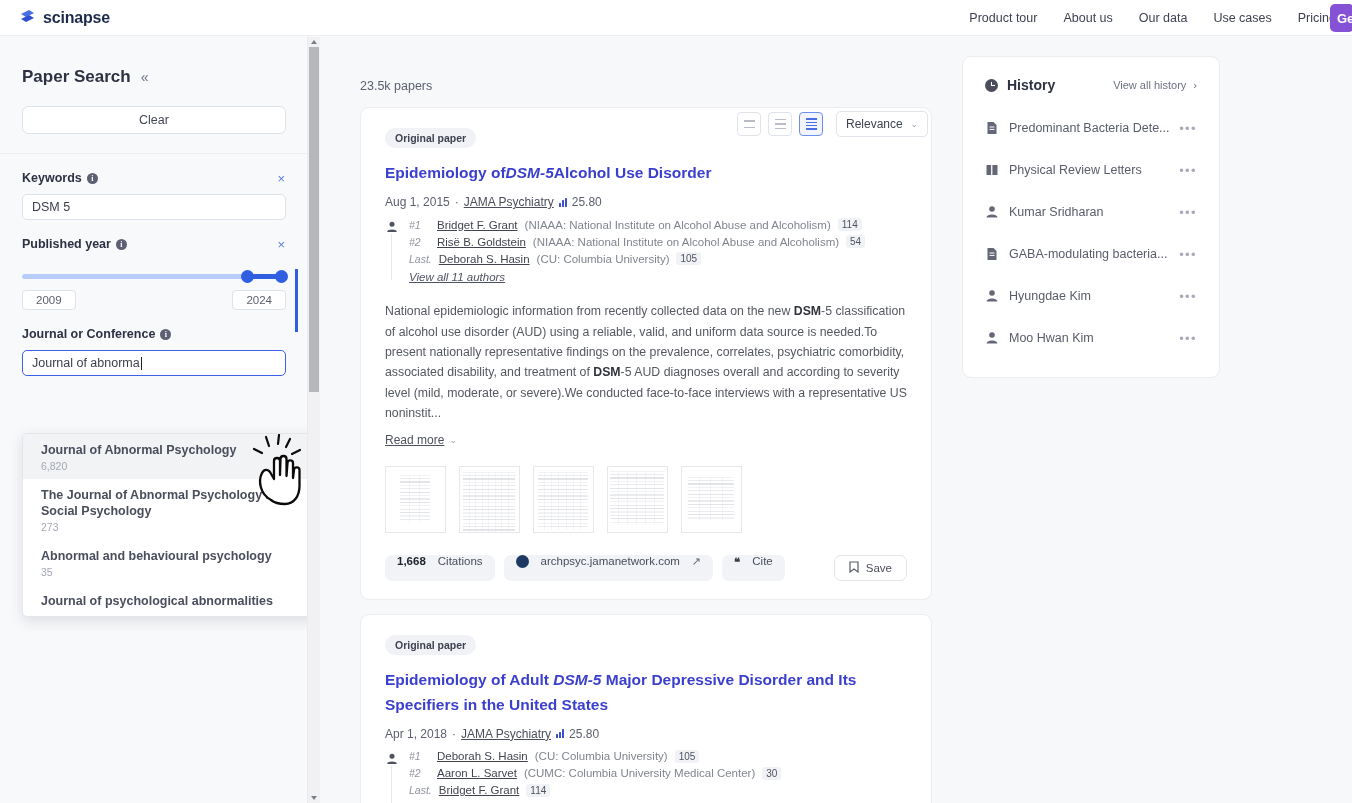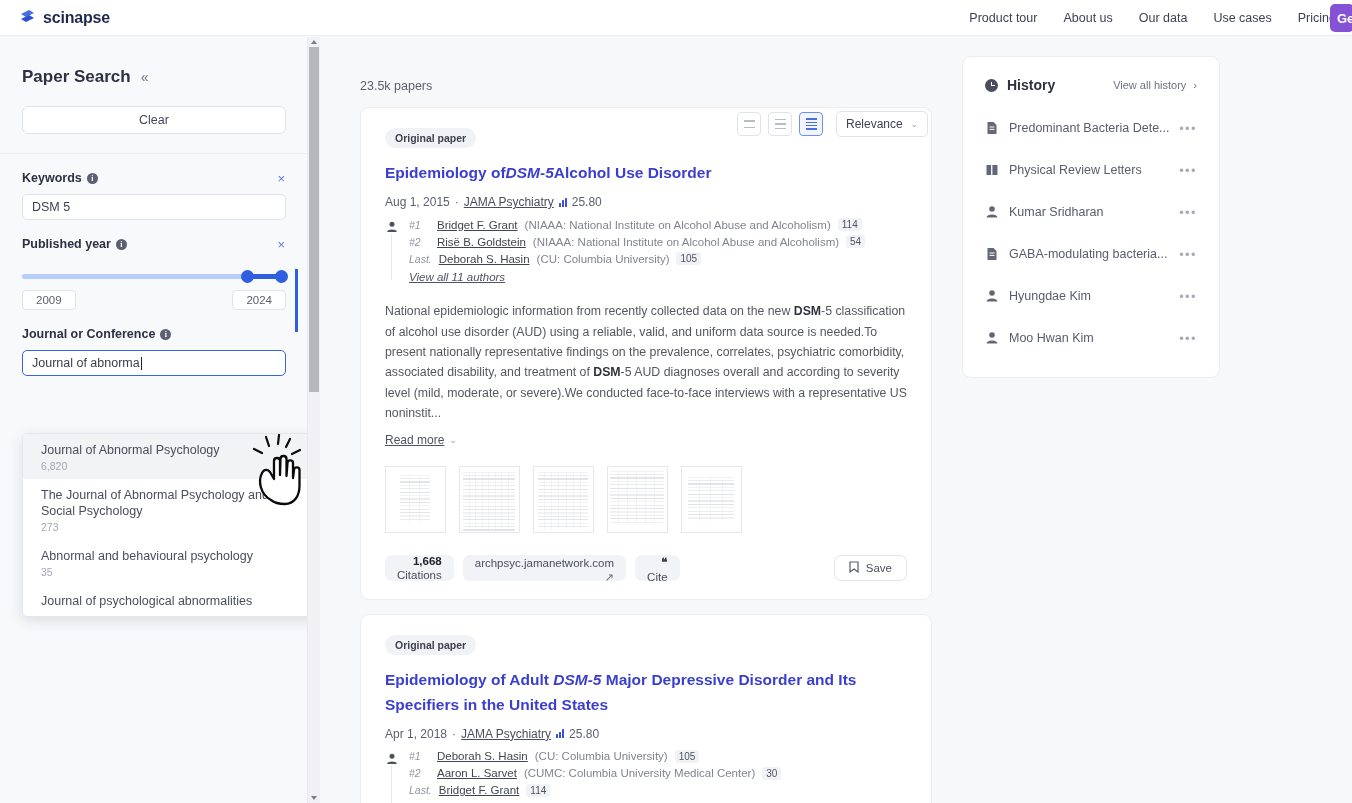--- a/index.html
+++ b/index.html
@@ -86,21 +86,21 @@
   .slider-edge { position: absolute; right: -12px; top: 0px; width: 3px; height: 63px; background: #2f5fe0; }
 
   
   .autocomplete {
     position: absolute; top: 396px; left: 22px; width: 314px; max-height: 302px;
     background: #fff; border: 1px solid #e4e6ec; border-radius: 5px;
     box-shadow: 0 4px 14px rgba(30,35,55,0.13); overflow: hidden; z-index: 50;
   }
   .ac-item { padding: 8px 18px 7px 18px; cursor: pointer; }
   .ac-item.hl { background: #f2f3f5; }
-  .ac-name { font-size: 12.5px; color: #4a4e5c; line-height: 1.28; }
+  .ac-name { font-size: 12.5px; color: #4a4e5c; line-height: 1.28; font-weight: bold; }
   .ac-count { font-size: 10.5px; color: #a4a8b4; margin-top: 2px; }
 
   
   .cursor-hand { position: absolute; left: 249px; top: 397px; width: 62px; height: 72px; z-index: 55; pointer-events: none; }
 
   
   .sb-footer {
     position: absolute; bottom: 0px; left: 0; width: 307px;
     background: #f8f9fb; border-top: 1px solid #eceef2; padding: 18px 22px 20px 22px;
   }
@@ -186,21 +186,21 @@
   .read-more { margin-top: 9px; font-size: 12px; color: #4e5262; cursor: pointer; display: flex; align-items: center; gap: 5px; }
   .read-more span:first-child { text-decoration: underline; }
 
   .thumbs { margin-top: 19px; display: flex; gap: 13px; }
   .thumb { width: 61px; height: 67px; background: #fff; border: 1px solid #e6e7eb; overflow: hidden; position: relative; cursor: pointer; }
   .thumb .ln { position: absolute; background: #d8d9de; height: 1.2px; }
 
   .actions { margin-top: 22px; display: flex; align-items: center; gap: 9px; }
   .pill {
     background: #f1f3f7; border-radius: 7px; height: 26px; padding: 0 12px;
-    display: flex; align-items: flex-end; gap: 2px; font-size: 11.5px; color: #4a4e5c; cursor: pointer; flex-direction: column;
+    display: flex; align-items: flex-start; gap: 12px; font-size: 11.5px; color: #4a4e5c; cursor: pointer;
   }
   .pill b { color: #22252e; font-weight: 700; }
   .src-dot { width: 13px; height: 13px; border-radius: 50%; background: #1d3a63; }
   .ext { font-size: 11px; color: #62667a; }
   .save-btn {
     margin-left: auto; height: 26px; padding: 0 14px; border: 1px solid #e2e4ea;
     background: #fff; border-radius: 7px; display: flex; align-items: center; gap: 7px;
     font-size: 11.5px; color: #4a4e5c; cursor: pointer;
   }
 

